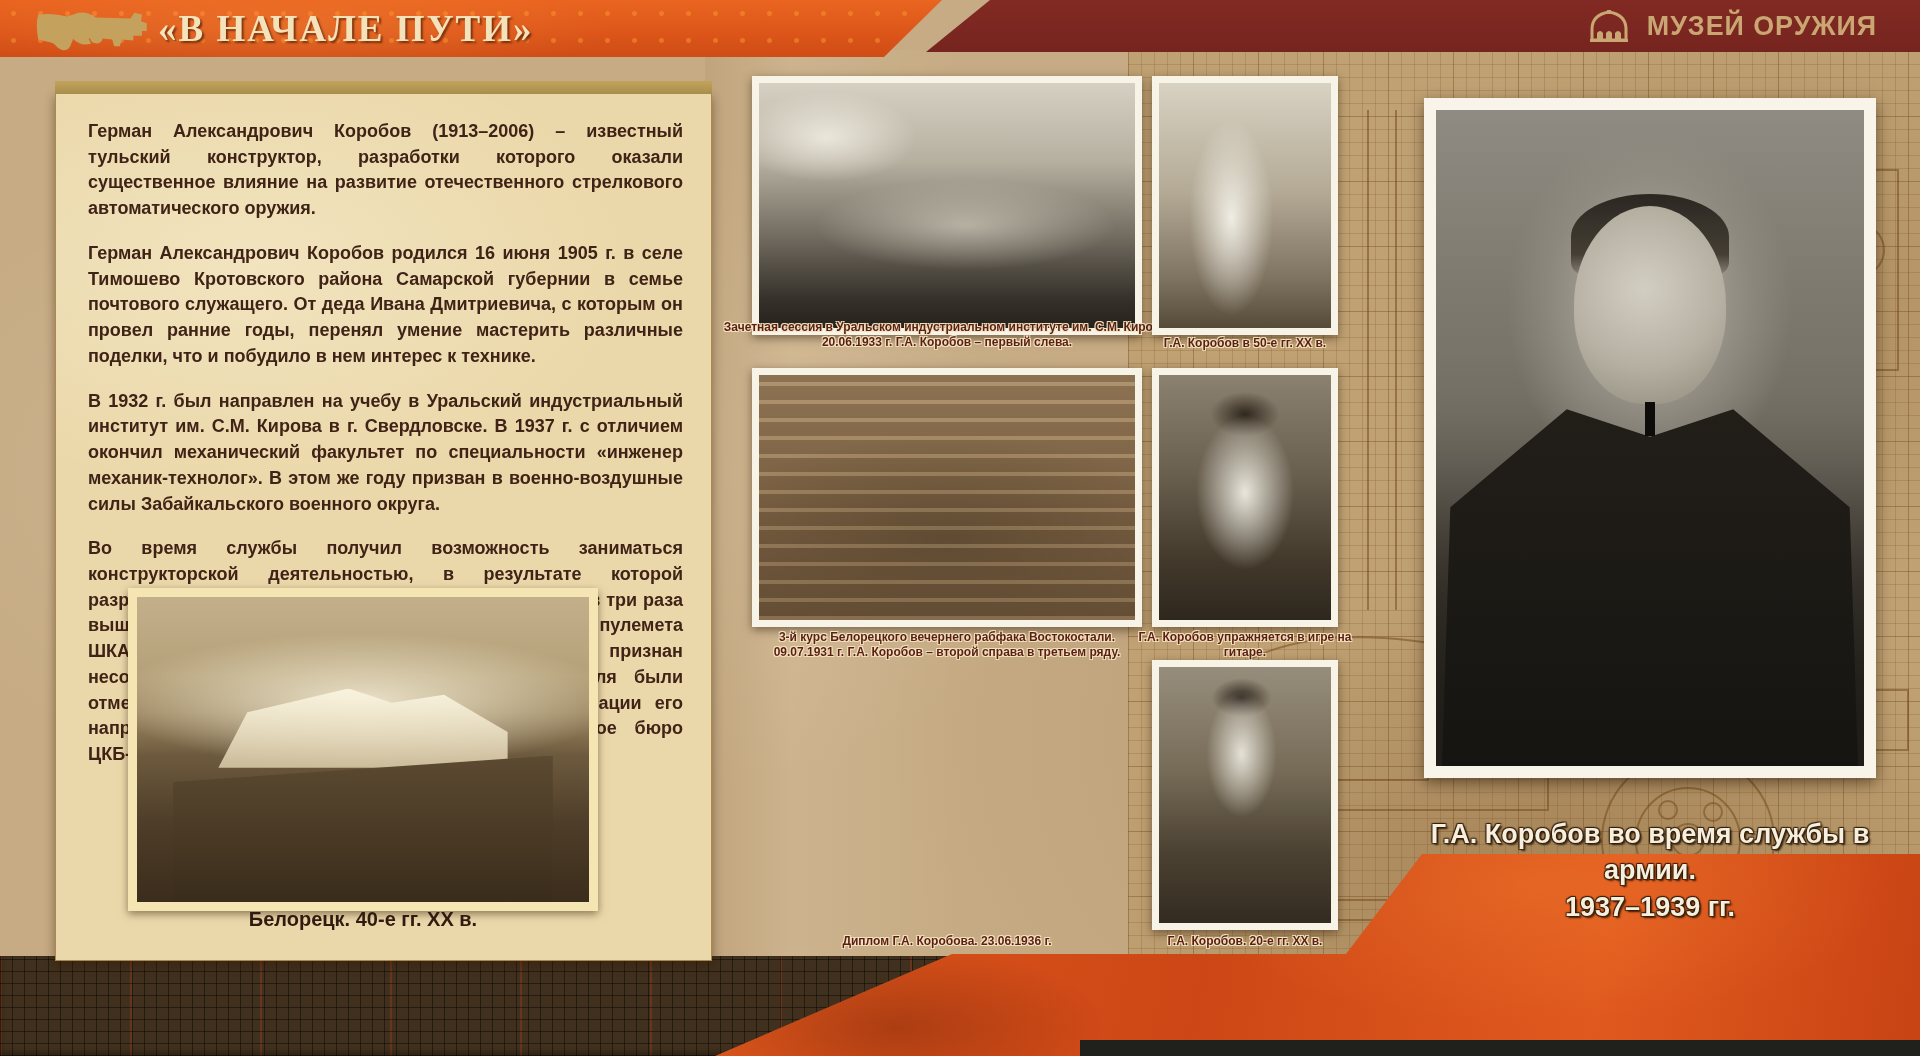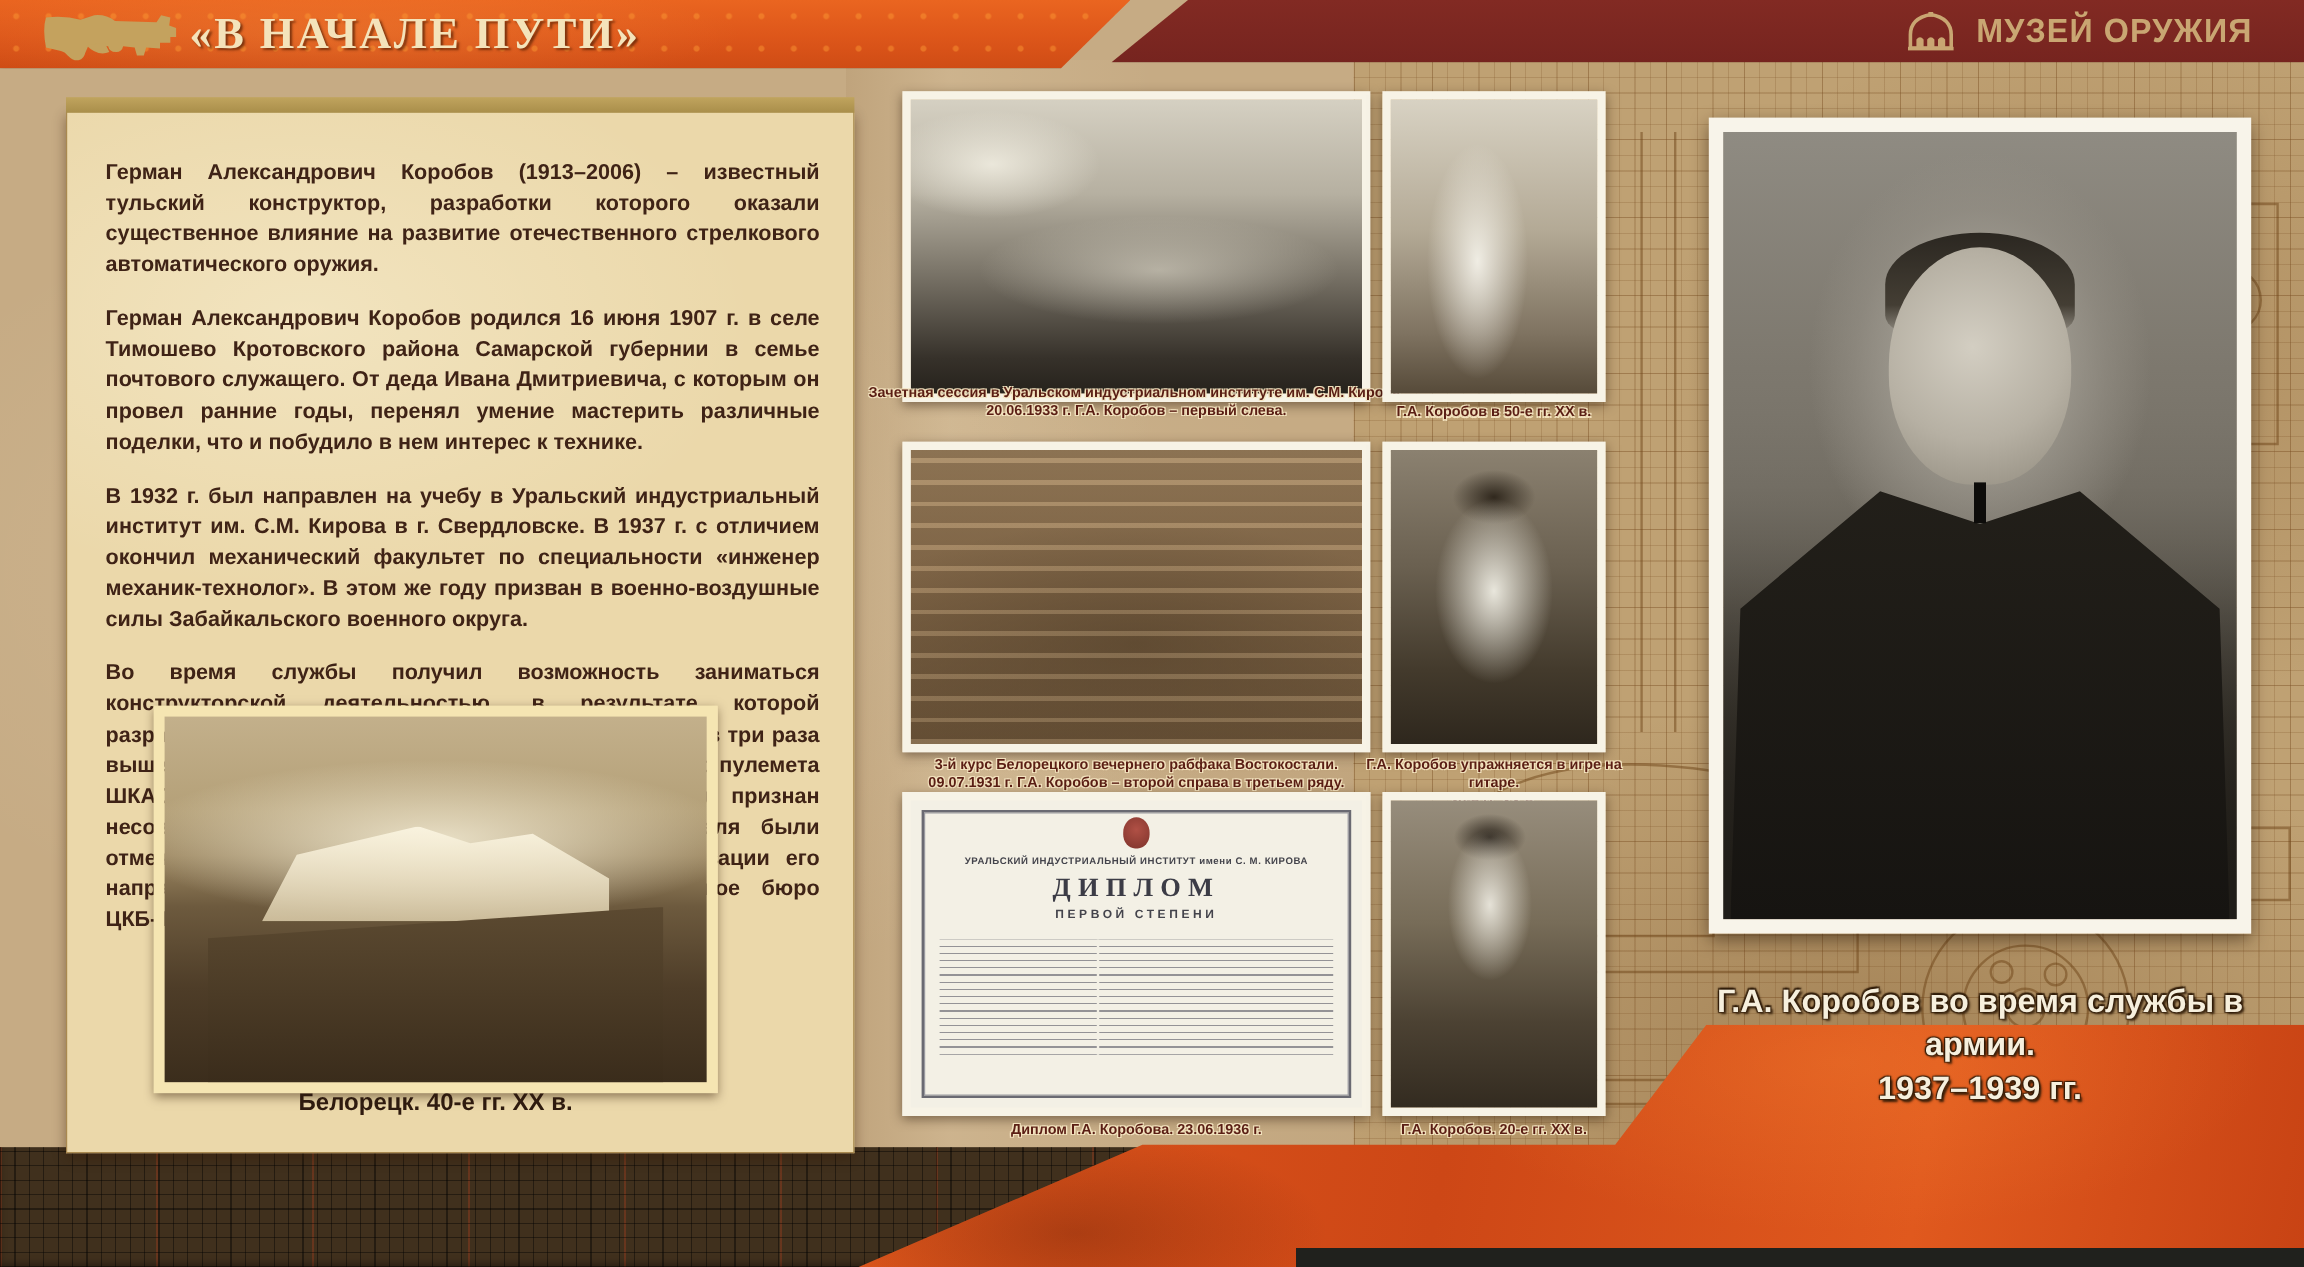--- a/index.html
+++ b/index.html
@@ -59,21 +59,21 @@
   
   .panel{position:absolute;left:55px;top:93px;width:655px;height:867px;
      background:
        radial-gradient(500px 300px at 30% 20%, rgba(255,250,230,.35), transparent 75%),
        #ebd8aa;
      border:1px solid #a9894f;border-top:none;
      box-shadow:0 4px 10px rgba(50,25,5,.45);}
   .panel-goldbar{position:absolute;left:-1px;top:-12px;width:657px;height:13px;background:linear-gradient(180deg,#c0a45e,#a98e4a);}
   .panel-text{position:absolute;left:32px;right:28px;top:26px;color:#3f2316;
      font-size:18px;line-height:1.43;text-align:justify;font-weight:bold;}
-  .panel-text p{margin:12px 0 19px 0;}
+  .panel-text p{margin:0 0 19px 0;}
   .beloretsk{position:absolute;left:72px;top:495px;width:452px;height:305px;
      border:9px solid #f5e5b2;box-shadow:0 3px 8px rgba(50,25,5,.5);
      background:
        radial-gradient(340px 90px at 50% 34%, rgba(245,238,215,.85), transparent 75%),
        linear-gradient(180deg,#c3b08b 0%, #b4a078 26%, #9d8862 38%, #6d5a3e 52%, #4e3d28 74%, #3b2d1c 100%);}
   .beloretsk::before{content:"";position:absolute;left:18%;top:30%;width:64%;height:26%;
        background:linear-gradient(180deg, rgba(250,244,224,.95), rgba(220,205,170,.85));
        clip-path:polygon(0 100%,10% 30%,45% 0,60% 18%,78% 8%,100% 55%,100% 100%);}
   .beloretsk::after{content:"";position:absolute;left:8%;top:52%;width:84%;height:48%;
        background:linear-gradient(180deg,#5c4a31,#3a2c1b);
@@ -189,21 +189,21 @@
       <path fill="#c9a672" d="M9,31 v-7 q3,-4 6,0 v7 Z M18,31 v-7 q3,-4 6,0 v7 Z M27,31 v-7 q3,-4 6,0 v7 Z"></path>
       <rect x="2" y="30" width="38" height="3" fill="#c9a672"></rect>
     </svg>
     <span class="museum-text">МУЗЕЙ ОРУЖИЯ</span>
   </div>
 
   <div class="panel">
     <div class="panel-goldbar"></div>
     <div class="panel-text">
       <p>Герман Александрович Коробов (1913–2006) – известный тульский конструктор, разработки которого оказали существенное влияние на развитие отечественного стрелкового автоматического оружия.</p>
-      <p>Герман Александрович Коробов родился 16 июня 1907 г. в селе Тимошево Кротовского района Самарской губернии в семье почтового служащего. От деда Ивана Дмитриевича, с которым он провел ранние годы, перенял умение мастерить различные поделки, что и побудило в нем интерес к технике.</p>
+      <p>Герман Александрович Коробов родился 16 июня 1905 г. в селе Тимошево Кротовского района Самарской губернии в семье почтового служащего. От деда Ивана Дмитриевича, с которым он провел ранние годы, перенял умение мастерить различные поделки, что и побудило в нем интерес к технике.</p>
       <p>В 1932 г. был направлен на учебу в Уральский индустриальный институт им. С.М. Кирова в г. Свердловске. В 1937 г. с отличием окончил механический факультет по специальности «инженер механик-технолог». В этом же году призван в военно-воздушные силы Забайкальского военного округа.</p>
       <p>Во время службы получил возможность заниматься конструкторской деятельностью, в результате которой разработал авиационный пулемет с темпом стрельбы в три раза выше, чем у стоящего на вооружении скорострельного пулемета ШКАС. Несмотря на то, что образец Коробова был признан несовершенным, способности молодого изобретателя были отмечены военным руководством, и после мобилизации его направили в тульское Центральное конструкторское бюро ЦКБ-14 на должность инженера-конструктора.</p>
     </div>
     <div class="beloretsk"></div>
     <div class="beloretsk-cap">Белорецк. 40-е гг. XX в.</div>
   </div>
 
   <div class="photo ph-classroom"></div>
   <div class="cap" style="left:722px;top:320px;width:450px;">
     <span>Зачетная сессия в Уральском индустриальном институте им. С.М. Кирова.</span>
@@ -221,28 +221,20 @@
     <span>3-й курс Белорецкого вечернего рабфака Востокостали.</span>
     <span>09.07.1931 г. Г.А. Коробов – второй справа в третьем ряду.</span>
   </div>
 
   <div class="photo ph-guitar"></div>
   <div class="cap" style="left:1120px;top:630px;width:250px;">
     <span>Г.А. Коробов упражняется в игре на гитаре.</span>
     <span>30-е гг. XX в.</span>
   </div>
 
-  <div class="photo ph-diploma">
-    <div class="dip-inner"></div>
-    <div class="dip-emblem"></div>
-    <div class="dip-inst">УРАЛЬСКИЙ ИНДУСТРИАЛЬНЫЙ ИНСТИТУТ имени С. М. КИРОВА</div>
-    <div class="dip-title">ДИПЛОМ</div>
-    <div class="dip-sub">ПЕРВОЙ СТЕПЕНИ</div>
-    <div class="dip-lines"></div>
-  </div>
   <div class="cap" style="left:722px;top:934px;width:450px;">
     <span>Диплом Г.А. Коробова. 23.06.1936 г.</span>
     <span></span>
   </div>
 
   <div class="photo ph-sing"></div>
   <div class="cap" style="left:1130px;top:934px;width:230px;">
     <span>Г.А. Коробов. 20-е гг. XX в.</span>
     <span></span>
   </div>

